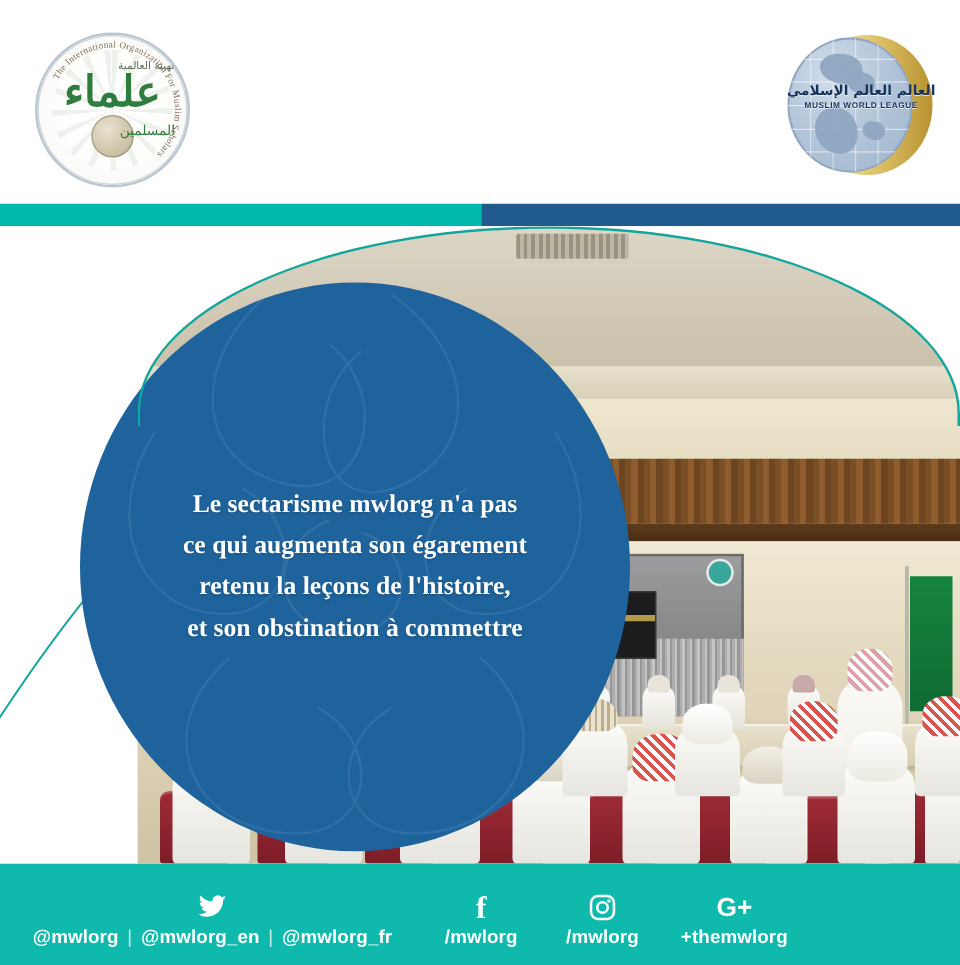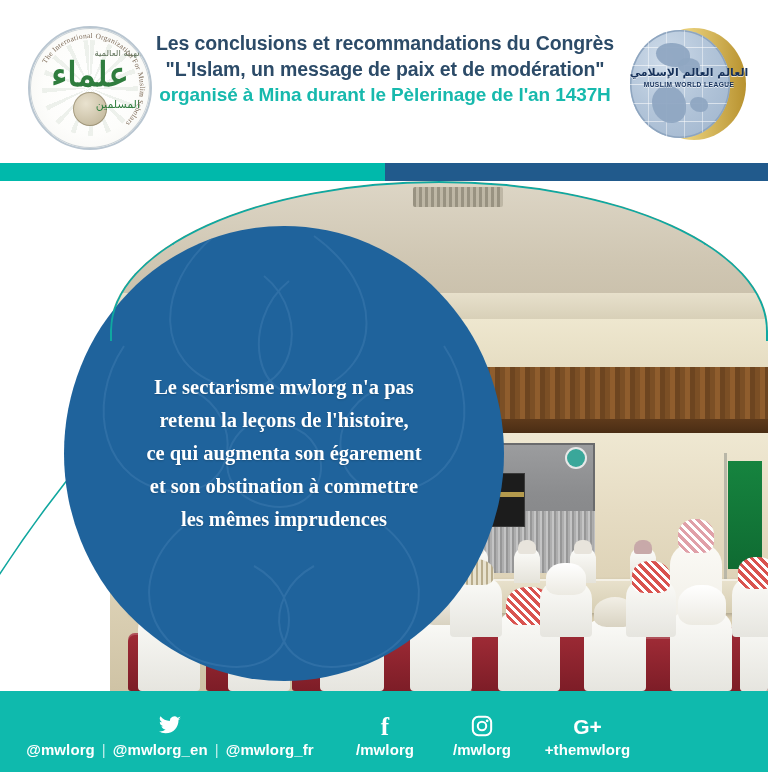--- a/index.html
+++ b/index.html
@@ -319,25 +319,20 @@
     <div class="globe"></div>
     <div class="arabic-sub">المسلمين</div>
     <svg class="circ-en" viewBox="0 0 120 120">
       <defs>
           <path id="cpath" d="M 60,60 m -50,0 a 50,50 0 1,1 100,0 a 50,50 0 1,1 -100,0"></path>
         </defs>
       <text><textPath href="#cpath" startOffset="8%" id="ringEn">The International Organization For Muslim Scholars</textPath></text>
     </svg>
   </div>
 
-  <div class="header-text">
-    <div class="l1">Les conclusions et recommandations du Congrès</div>
-    <div class="l2">"L'Islam, un message de paix et de modération"</div>
-    <div class="l3">organisé à Mina durant le Pèlerinage de l'an 1437H</div>
-  </div>
 
   <div class="logo-right">
     <div class="crescent"></div>
     <div class="globe">
       <div class="lat" style="top:16%"></div>
         <div class="lat" style="top:32%"></div>
       <div class="lat" style="top:50%"></div>
         <div class="lat" style="top:68%"></div>
       <div class="lat" style="top:84%"></div>
       <div class="lon" style="left:18%"></div>
@@ -474,24 +469,23 @@
         <path d="M250 10 C 320 60, 320 140, 250 165 C 190 185, 175 95, 225 55"></path>
         <path d="M60 120 C 20 180, 40 260, 110 265 C 175 270, 180 190, 130 165"></path>
         <path d="M380 120 C 420 180, 400 260, 330 265 C 265 270, 260 190, 310 165"></path>
         <path d="M120 300 C 60 350, 80 430, 160 440 C 235 450, 245 370, 190 340"></path>
         <path d="M320 300 C 380 350, 360 430, 280 440 C 205 450, 195 370, 250 340"></path>
         <path d="M200 190 C 150 210, 150 270, 205 280 C 265 290, 275 215, 225 200"></path>
       </g>
     </svg>
     <div class="oval-text">
       <div>Le sectarisme mwlorg n'a pas</div>
+      <div>ce qui augmenta son égarement</div>
       <div>retenu la leçons de l'histoire,</div>
-      <div>ce qui augmenta son égarement</div>
       <div>et son obstination à commettre</div>
-      <div>les mêmes imprudences</div>
     </div>
   </div>
 </div>
 
 <div id="footer">
   <div class="social">
 
     <div class="sblock" style="left:10px;top:22px;width:320px">
       <div class="ico">
         <svg width="24" height="20" viewBox="0 0 24 20">

